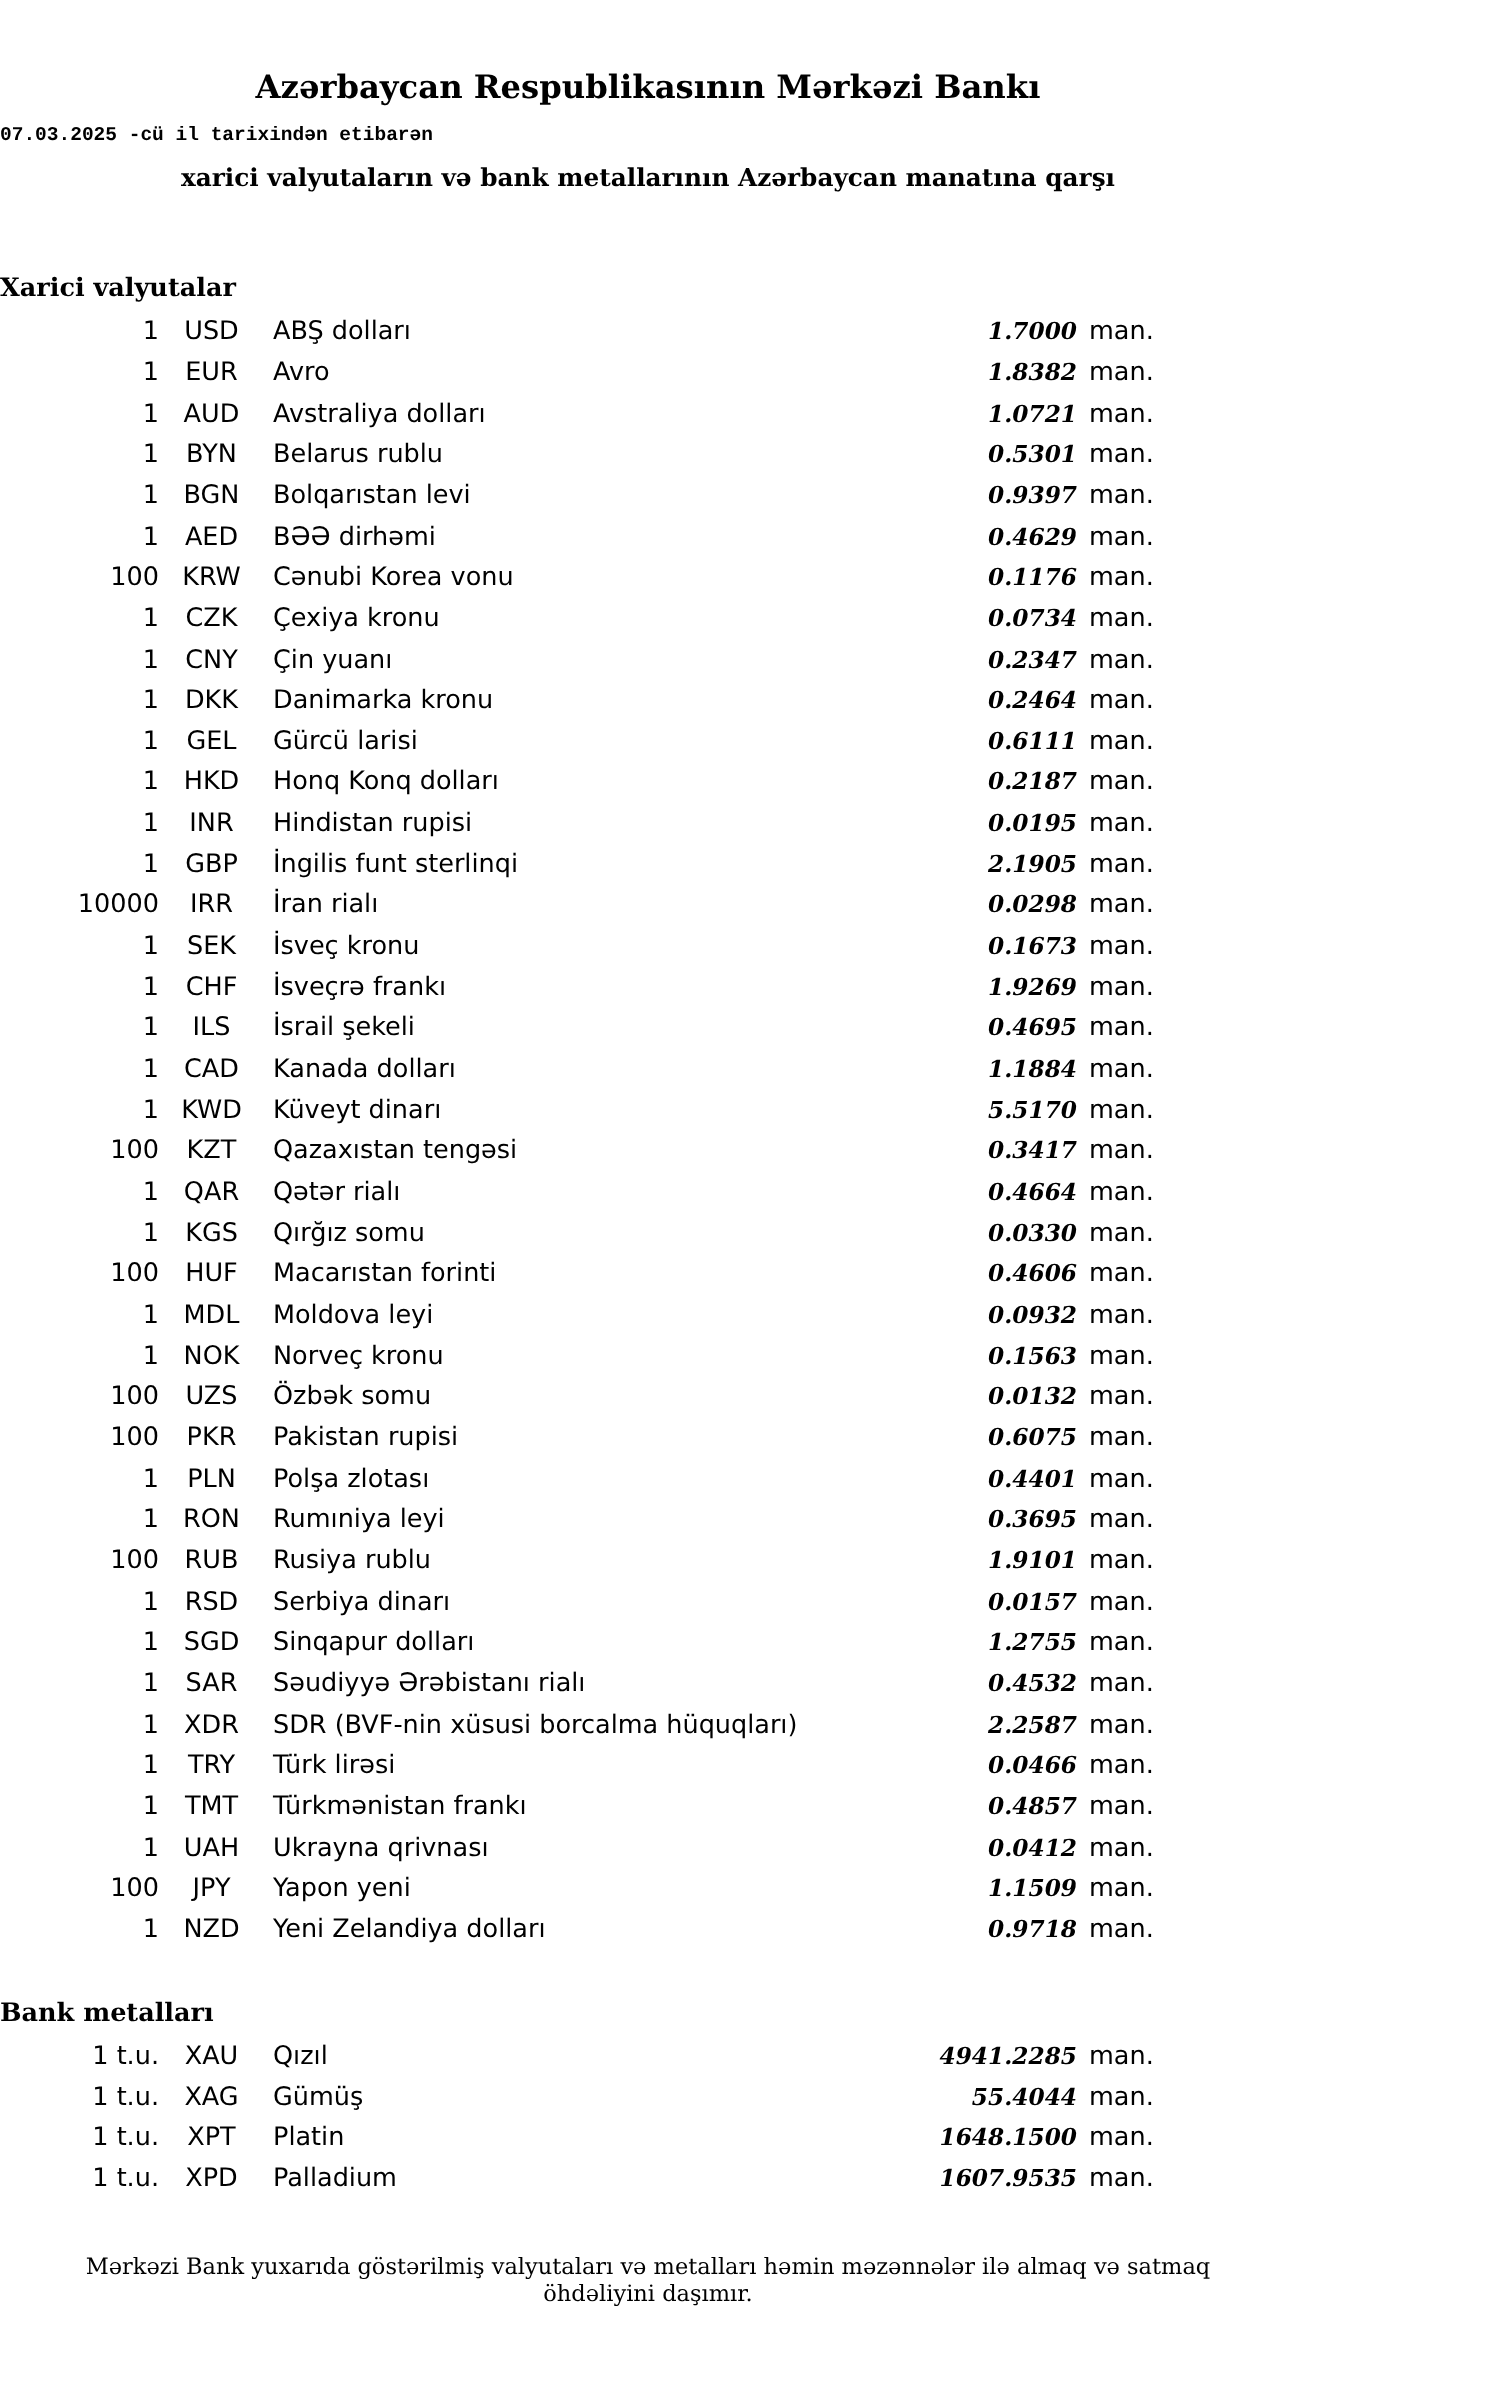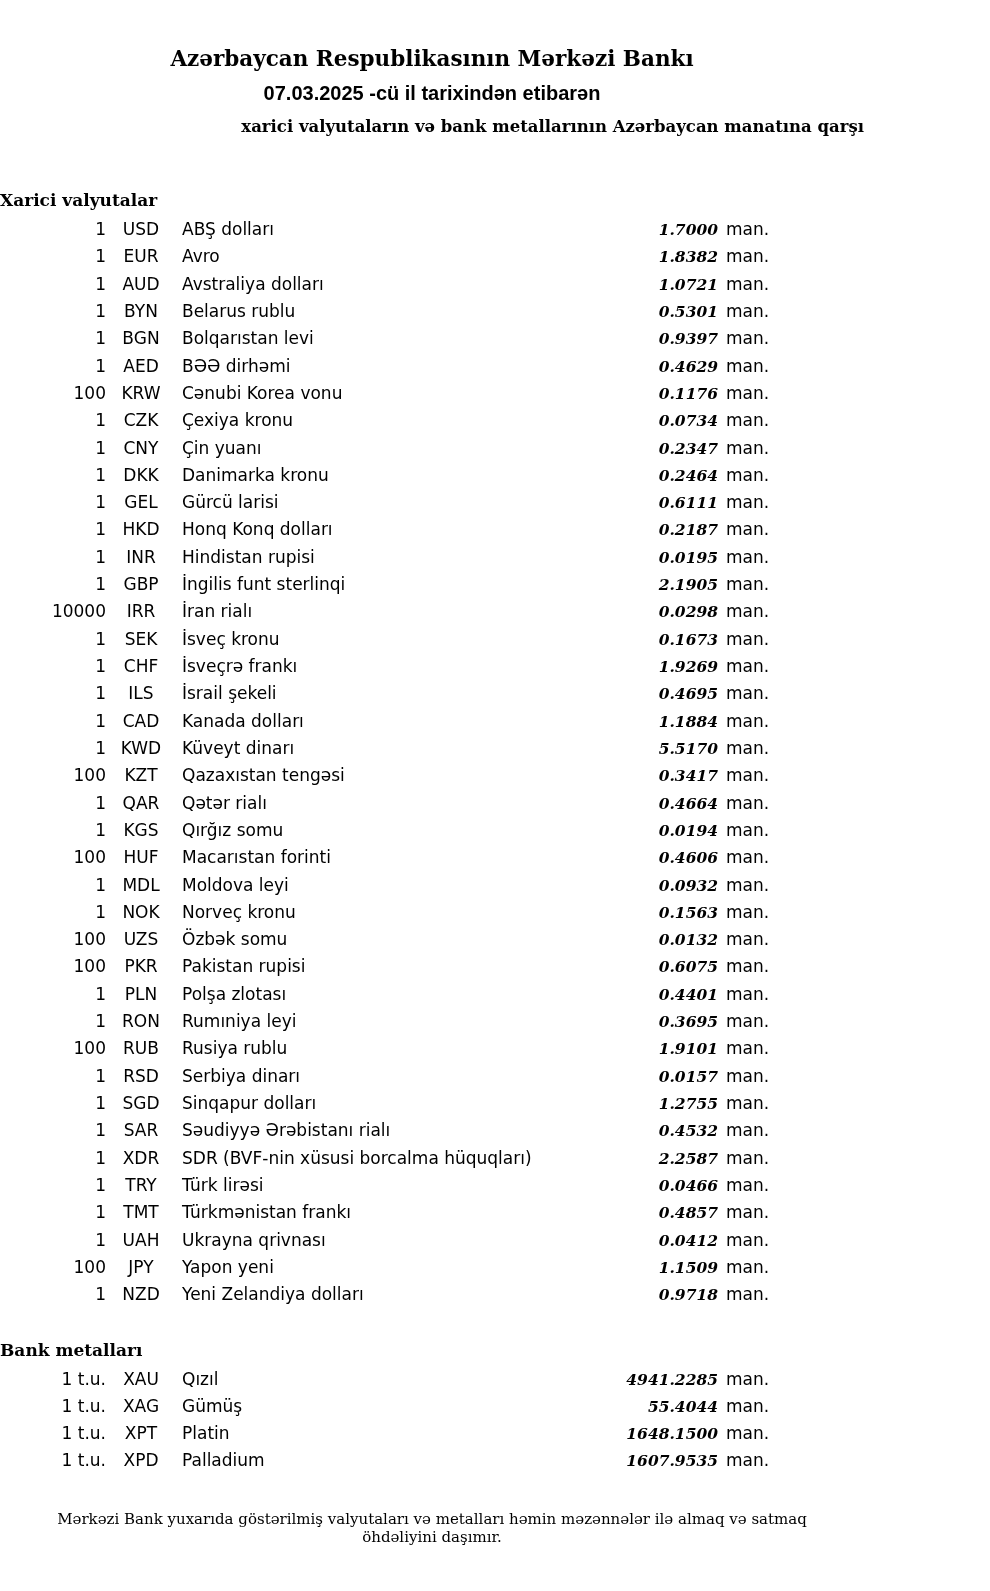--- a/index.html
+++ b/index.html
@@ -18,31 +18,30 @@
     padding-top: 46px;
   }
   .title {
     font-family: "DejaVu Serif", serif;
     font-weight: bold;
     font-size: 21.5px;
     text-align: center;
     margin: 0 0 11px 0;
   }
   .dateline {
-    font-family: Liberation Sans, sans-serif;
+    font-family: Liberation Mono, monospace;
     font-weight: bold;
-    font-size: 20px;
-    text-align: center;
+    font-size: 13px;
     margin: 0 0 12px 0;
   }
   .subtitle {
     font-family: "DejaVu Serif", serif;
     font-weight: bold;
     font-size: 16.5px;
-    text-align: right;
+    text-align: center;
     margin: 0;
   }
   .section-header {
     font-family: "DejaVu Serif", serif;
     font-weight: bold;
     font-size: 17px;
     margin: 0 0 9px 0;
   }
   .section-currencies .section-header { margin-top: 54px; }
   .section-metals .section-header { margin-top: 28px; }
@@ -253,21 +252,21 @@
           <span class="cell qty">1</span>
           <span class="cell code">QAR</span>
           <span class="cell name">Qətər rialı</span>
           <span class="cell rate">0.4664</span>
           <span class="cell unit">man.</span>
         </div>
         <div class="row">
           <span class="cell qty">1</span>
           <span class="cell code">KGS</span>
           <span class="cell name">Qırğız somu</span>
-          <span class="cell rate">0.0194</span>
+          <span class="cell rate">0.0330</span>
           <span class="cell unit">man.</span>
         </div>
         <div class="row">
           <span class="cell qty">100</span>
           <span class="cell code">HUF</span>
           <span class="cell name">Macarıstan forinti</span>
           <span class="cell rate">0.4606</span>
           <span class="cell unit">man.</span>
         </div>
         <div class="row">

